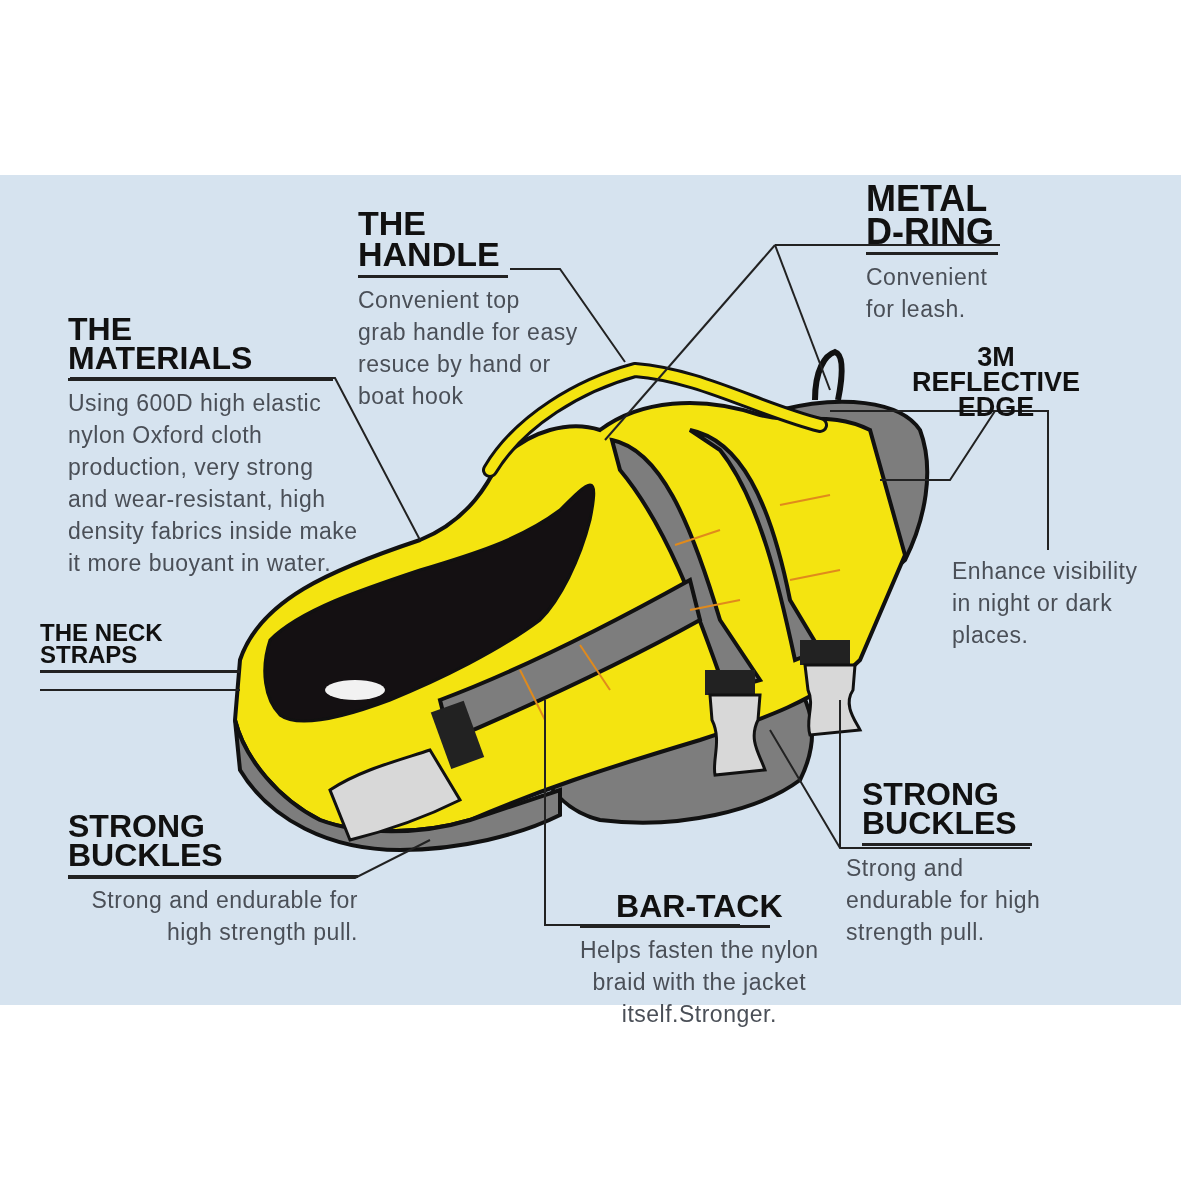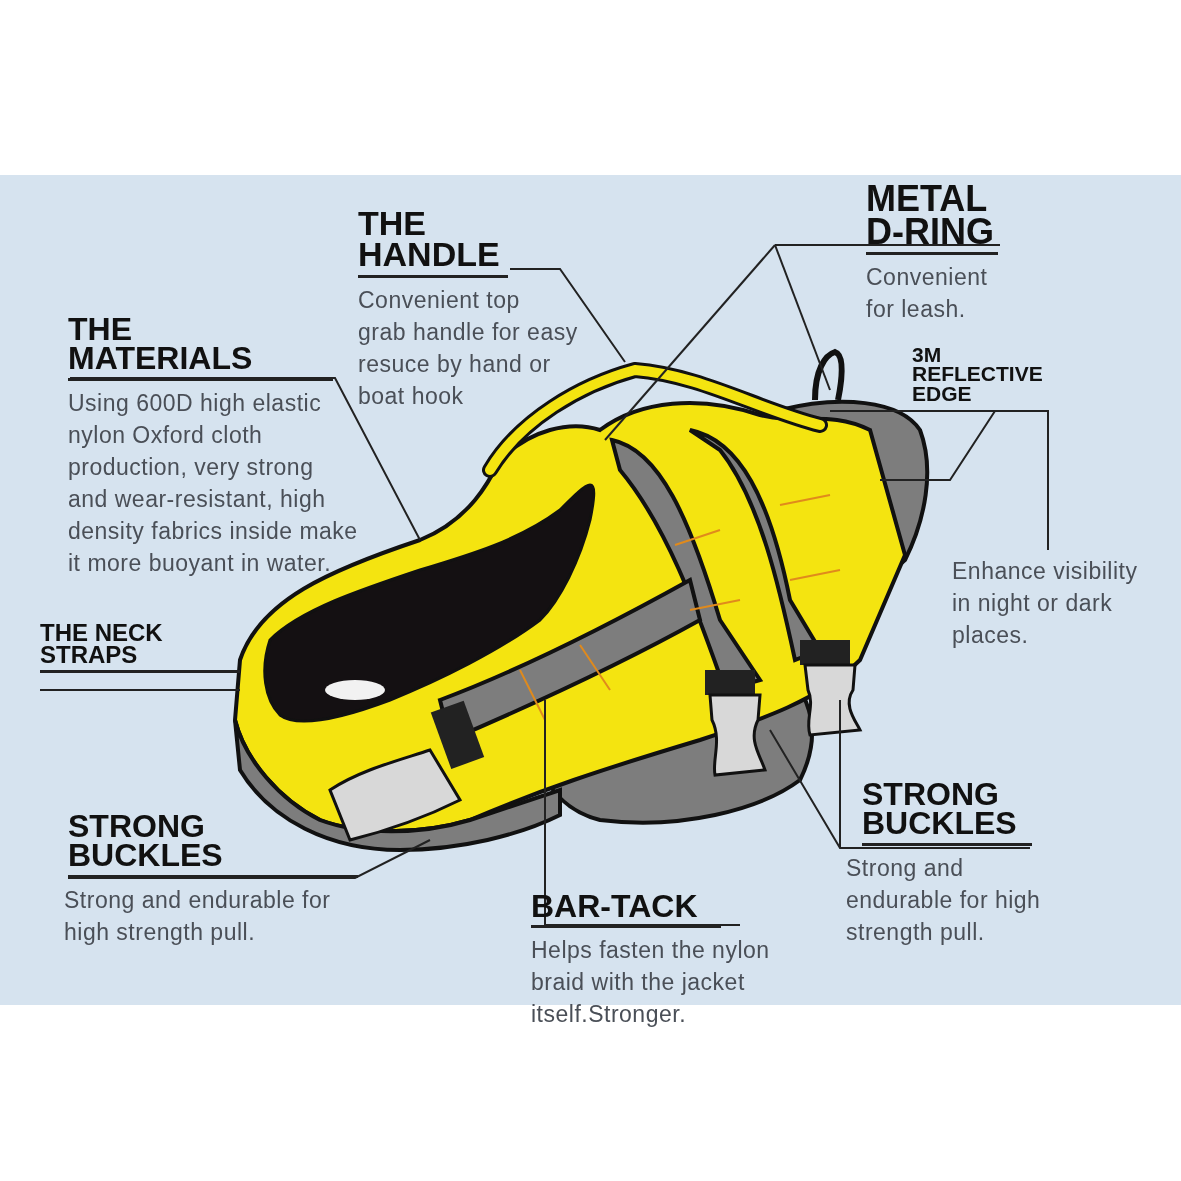--- a/index.html
+++ b/index.html
@@ -101,45 +101,45 @@
   <div class="rule" style="width:265px;"></div>
   <div class="desc">Using 600D high elastic
 nylon Oxford cloth
 production, very strong
 and wear-resistant, high
 density fabrics inside make
 it more buoyant in water.</div>
 </div>
 
 <div class="label" style="left:912px;top:345px;">
-  <div class="title" style="font-size:21px;">3M
+  <div class="title" style="font-size:27px;text-align:center;">3M
 REFLECTIVE
 EDGE</div>
 </div>
 <div class="label" style="left:952px;top:555px;">
   <div class="desc">Enhance visibility
 in night or dark
 places.</div>
 </div>
 
 <div class="label" style="left:40px;top:622px;">
   <div class="title" style="font-size:24px;">THE NECK
 STRAPS</div>
   <div class="rule" style="width:200px;"></div>
 </div>
 
 <div class="label" style="left:68px;top:812px;">
   <div class="title" style="font-size:32px;">STRONG
 BUCKLES</div>
   <div class="rule" style="width:290px;"></div>
-  <div class="desc" style="margin-left:-4px;">Strong and endurable for
+  <div class="desc" style="margin-left:-4px;text-align:right;">Strong and endurable for
 high strength pull.</div>
 </div>
 
-<div class="label" style="left:531px;top:892px;">
+<div class="label" style="left:580px;top:892px;text-align:center;">
   <div class="title" style="font-size:32px;">BAR-TACK</div>
   <div class="rule" style="width:190px;"></div>
   <div class="desc">Helps fasten the nylon
 braid with the jacket
 itself.Stronger.</div>
 </div>
 
 <div class="label" style="left:862px;top:780px;">
   <div class="title" style="font-size:32px;">STRONG
 BUCKLES</div>

